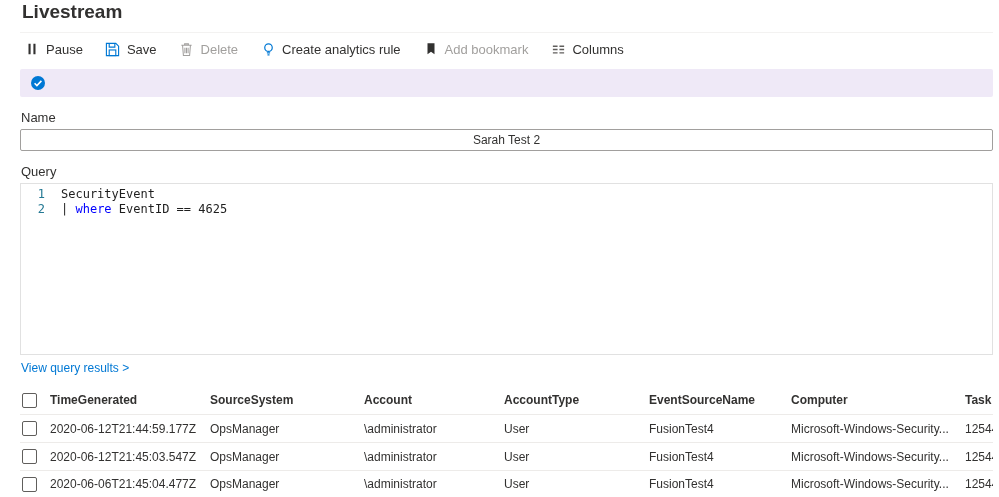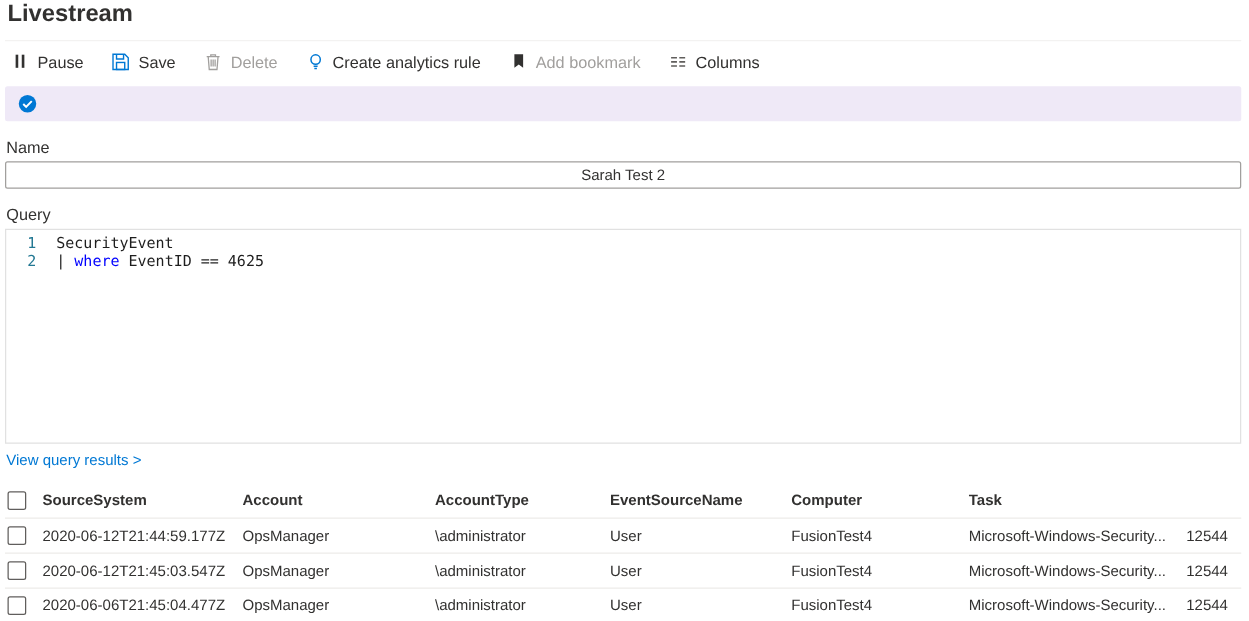--- a/index.html
+++ b/index.html
@@ -2,21 +2,21 @@
 <html><head>
 <meta charset="utf-8">
 <style>
   * { box-sizing: border-box; }
   html, body { margin: 0; padding: 0; }
   body {
     width: 999px; height: 497px; overflow: hidden;
     background: #ffffff; color: #323130;
     font-family: "Liberation Sans", sans-serif; font-size: 12px;
   }
-  .page { padding: 0 6px 0 4px; }
+  .page { padding: 0 6px 0 20px; }
 
   .title {
     font-size: 19px; font-weight: 700; color: #323130;
     margin: 1px 0 9px 2px; line-height: 22px;
   }
 
   .toolbar {
     display: flex; align-items: center; gap: 22px;
     border-top: 1px solid #f3f2f1; padding: 8px 0 7px 4px;
   }
@@ -160,20 +160,21 @@
     </div>
   </div>
 
   <a class="results-link">View query results &gt;</a>
 
   <div class="grid">
     <div class="ghead">
       <span class="cbwrap">
           <span class="cb"></span>
         </span>
+      <span class="hcell">TimeGenerated</span>
       <span class="hcell">SourceSystem</span>
       <span class="hcell">Account</span>
       <span class="hcell">AccountType</span>
       <span class="hcell">EventSourceName</span>
       <span class="hcell">Computer</span>
       <span class="hcell">Task</span>
     </div>
 
     <div class="grow">
       <span class="cbwrap">

